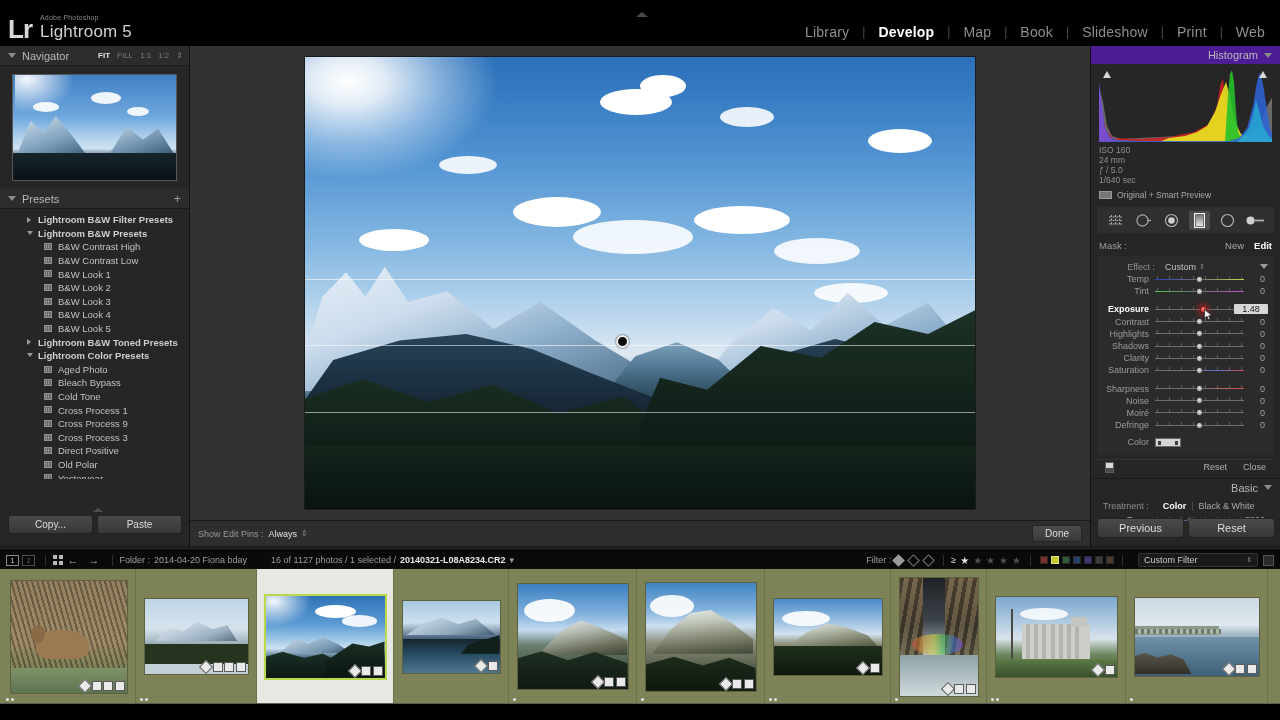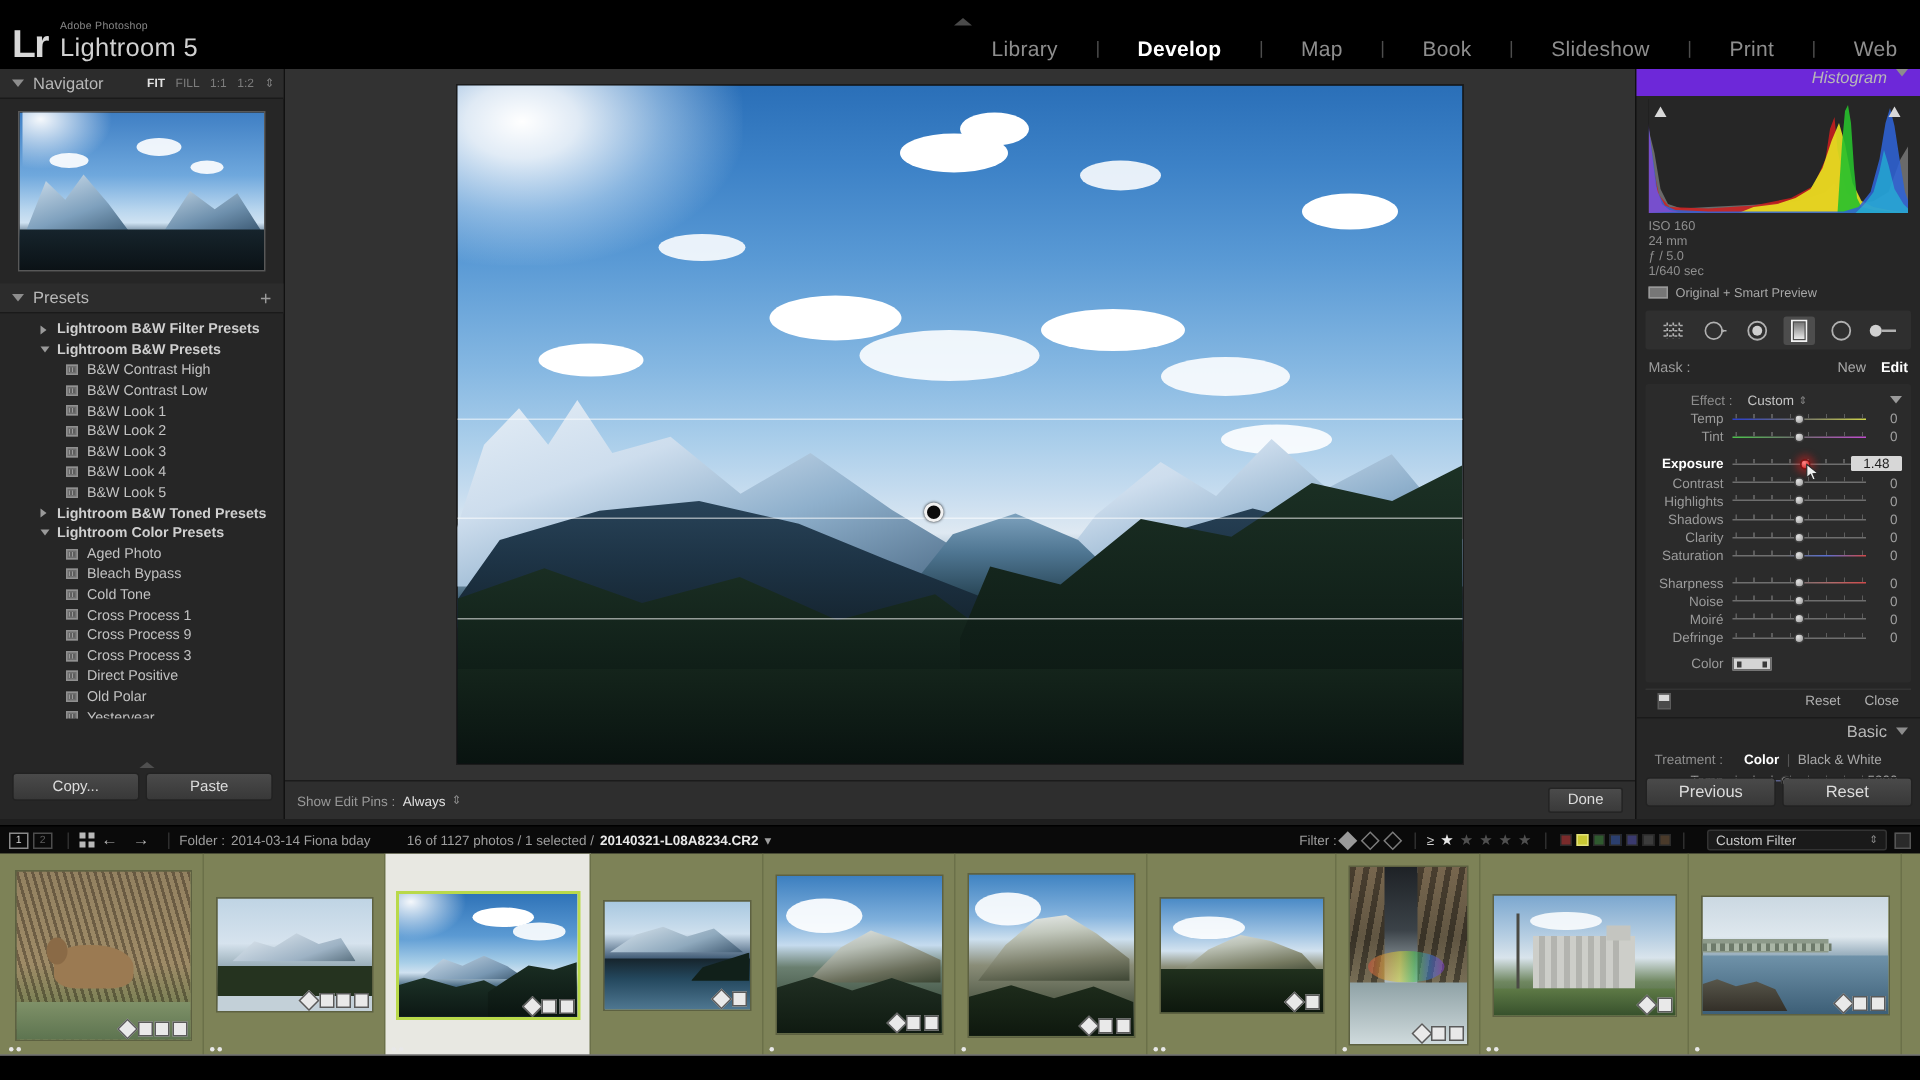--- a/index.html
+++ b/index.html
@@ -11,21 +11,21 @@
   
   .topbar { position:absolute; left:0; top:0; width:1280px; height:46px; background:#000; }
   .brand { position:absolute; left:8px; top:14px; display:flex; align-items:flex-end; gap:8px; }
   .brand-lr { font-size:26px; font-weight:bold; color:#d8d8d8; letter-spacing:-1px; line-height:22px; }
   .brand-txt { display:flex; flex-direction:column; line-height:1; }
   .brand-sup { font-size:7px; color:#8a8a8a; letter-spacing:.2px; margin-bottom:2px; }
   .brand-name { font-size:17px; color:#d0d0d0; letter-spacing:.2px; line-height:17px; }
   .top-handle { position:absolute; left:636px; top:10px; width:12px; height:8px; }
   .top-handle:after { content:""; position:absolute; left:0; top:2px; border-left:6px solid transparent; border-right:6px solid transparent; border-bottom:5px solid #4a4a4a; }
 
-  .modules { position:absolute; right:6px; top:24px; display:flex; align-items:center; gap:16px; }
+  .modules { position:absolute; right:6px; top:24px; display:flex; align-items:center; gap:4px; }
   .mod { font-size:14px; color:#8e8e8e; padding:0 9px; cursor:pointer; letter-spacing:.2px; }
   .mod.active { color:#fff; font-weight:bold; }
   .mod-sep { color:#4d4d4d; font-size:12px; }
 
   
   .left { position:absolute; left:0; top:46px; width:190px; height:500px; background:#262626; border-right:1px solid #111; }
   .panel-head { height:20px; background:#2c2c2c; display:flex; align-items:center; padding:0 8px; position:relative; border-bottom:1px solid #1a1a1a;}
   .tri { width:0; height:0; border-left:4px solid transparent; border-right:4px solid transparent; border-top:5px solid #8d8d8d; margin-right:6px; }
   .panel-title { font-size:11px; color:#b8b8b8; }
   .nav-zooms { position:absolute; right:6px; top:5px; display:flex; align-items:center; gap:7px; font-size:8px; color:#7d7d7d; }
@@ -77,21 +77,21 @@
   .edit-pin { position:absolute; width:13px; height:13px; border-radius:50%; background:#0c0c0c; border:2px solid #f2f2f2; box-shadow:0 0 2px rgba(0,0,0,.9); }
 
   .toolbar { position:absolute; left:0; right:0; bottom:0; height:26px; background:#2e2e2e; border-top:1px solid #1b1b1b; display:flex; align-items:center; padding:0 8px; }
   .tb-label { font-size:9px; color:#999; }
   .tb-val { font-size:9px; color:#e0e0e0; margin-left:5px; }
   .tb-stepper { font-size:8px; color:#8a8a8a; margin-left:4px; }
   .done-btn { position:absolute; right:8px; top:4px; height:17px; padding:0 12px; background:linear-gradient(#4b4b4b,#3a3a3a); border:1px solid #242424; border-radius:2px; color:#ddd; font-size:10px; display:flex; align-items:center; cursor:pointer; }
 
   
   .right { position:absolute; left:1090px; top:46px; width:190px; height:500px; background:#262626; border-left:1px solid #111; }
-  .hist-head { height:18px; display:flex; justify-content:flex-end; padding:0 8px; gap:6px; background:#6d28d9;font-style:italic; }
+  .hist-head { height:18px; display:flex; align-items:center; justify-content:flex-end; padding:0 8px; gap:6px; background:#4c1d95; }
   .hist-head .panel-title { font-size:11px; }
   .hist-box { margin:2px 8px 0 8px; height:76px; background:#1b1b1b; position:relative; overflow:hidden; }
   .clip { position:absolute; top:3px; width:11px; height:11px; }
   .clip.l { left:3px; } .clip.r { right:3px; }
   .clip i { position:absolute; left:1px; top:2px; width:0;height:0; border-left:4.5px solid transparent; border-right:4.5px solid transparent; border-bottom:7px solid #d8d8d8; }
   .exif { margin:3px 8px 0 8px; display:flex; justify-content:center; font-size:8.5px; color:#8f8f8f;flex-direction:column; }
   .smartprev { margin:5px 8px 0 8px; display:flex; align-items:center; gap:5px; font-size:8.5px; color:#a8a8a8; }
   .sp-badge { width:13px; height:8px; background:#777; border:1px solid #999; }
 
   .toolstrip { margin:7px 6px 0 6px; height:26px; background:#2f2f2f; border-radius:2px; display:flex; align-items:center; justify-content:space-around; padding:0 4px; }
@@ -653,21 +653,21 @@
     <span class="grid4">
         <i></i>
         <i></i>
         <i></i>
         <i></i>
       </span>
     <span class="arw">←</span>
     <span class="arw">→</span>
     <span class="vsep"></span>
     <span class="fs-txt">Folder :</span>
-    <span class="fs-txt" style="margin-left:4px;">2014-03-14 Fiona bday</span>
+    <span class="fs-txt" style="margin-left:4px;">2014-04-20 Fiona bday</span>
     <span class="fs-txt" style="margin-left:24px;">16 of 1127 photos / 1 selected /</span>
     <span class="fs-txt" style="margin-left:4px;"><b>20140321-L08A8234.CR2</b></span>
     <span class="fs-txt" style="margin-left:4px;">▾</span>
 
     <div class="fs-right">
       <span class="fs-txt">Filter :</span>
       <span class="flag"></span>
       <span class="flag hollow"></span>
       <span class="flag hollow"></span>
       <span class="vsep"></span>

